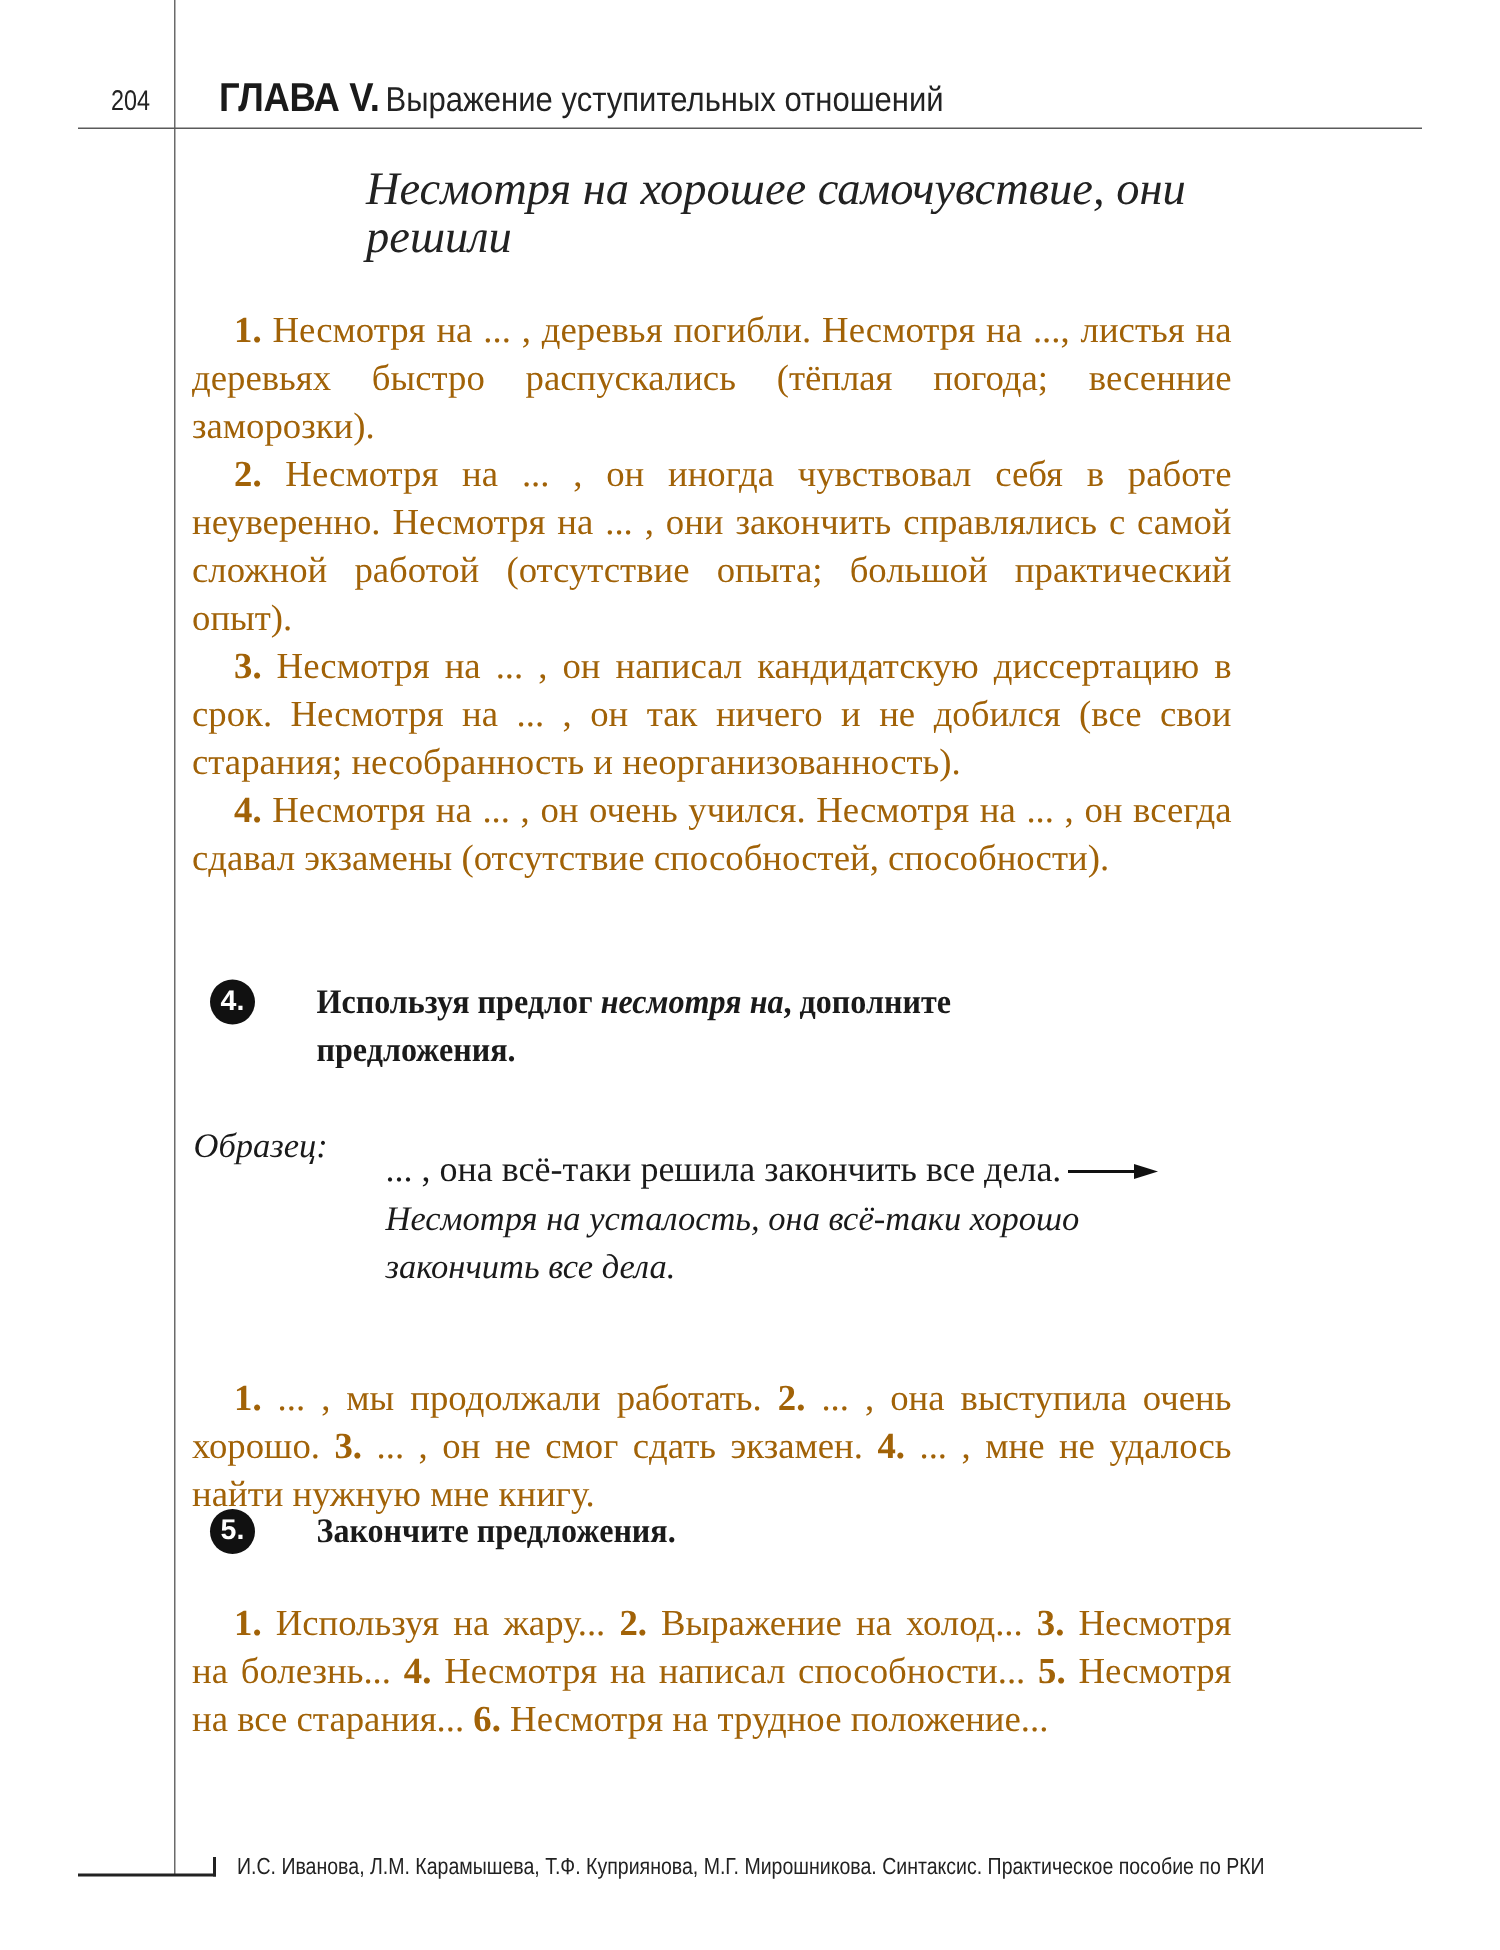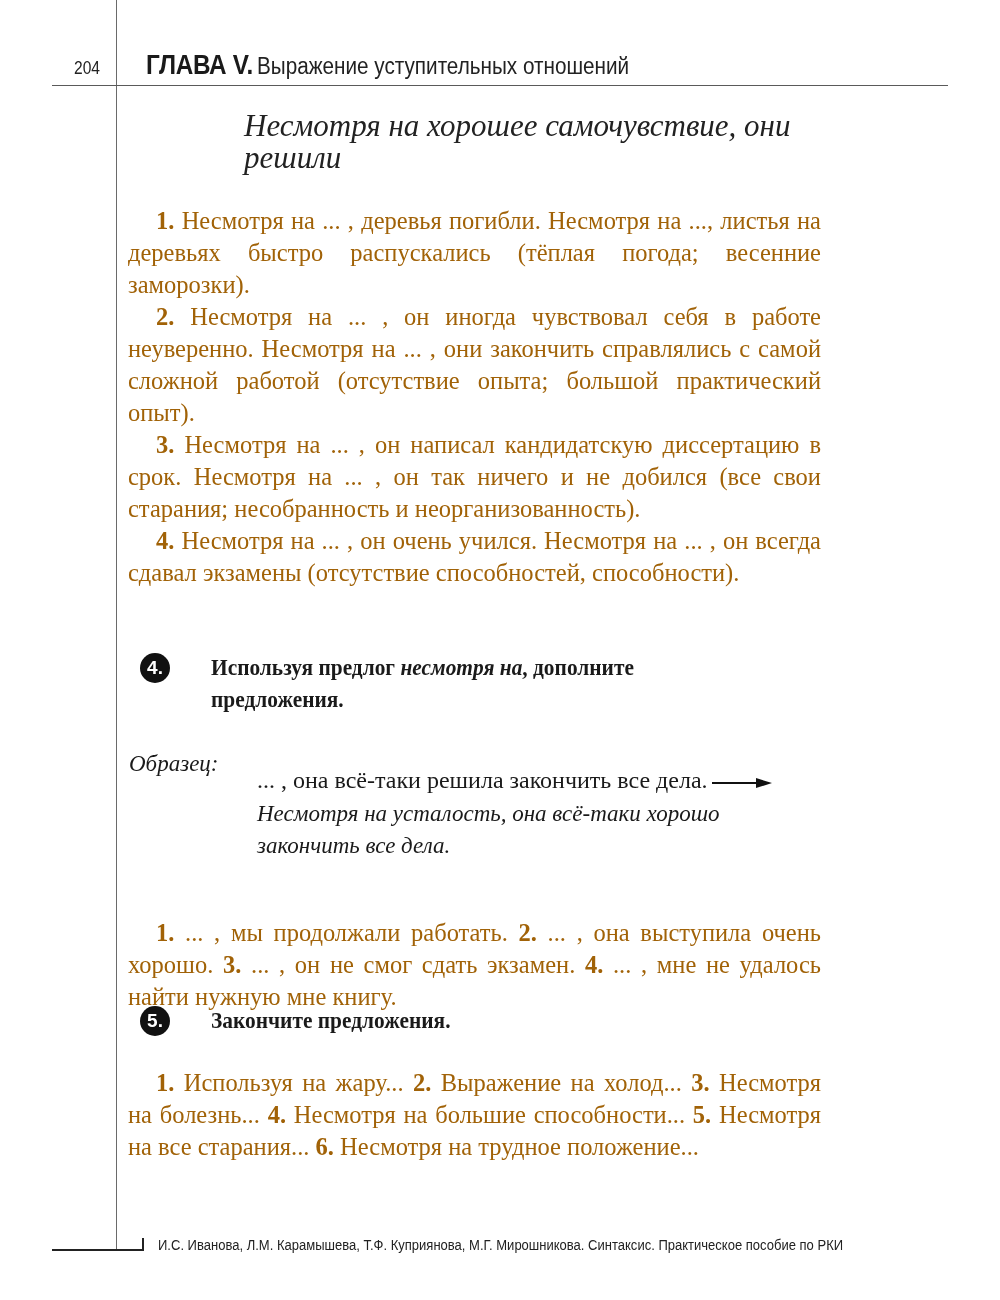--- a/index.html
+++ b/index.html
@@ -69,18 +69,18 @@
 <div class="serif block" style="top:875px;margin-top:42px;">
   <p class="para"><b>1.</b><span> ... , мы продолжали работать. </span><b>2.</b><span> ... , она выступила очень хорошо. </span><b>3.</b><span> ... , он не смог сдать экзамен. </span><b>4.</b><span> ... , мне не удалось найти нужную мне книгу.</span></p>
 </div>
 
 <div class="task" style="top:1006px;">
   <div class="badge">5.</div>
   <div class="task-title">Закончите предложения.</div>
 </div>
 
 <div class="serif block" style="top:1067px;">
-  <p class="para"><b>1.</b><span> Используя на жару... </span><b>2.</b><span> Выражение на холод... </span><b>3.</b><span> Несмотря на болезнь... </span><b>4.</b><span> Несмотря на большие способности... </span><b>5.</b><span> Несмотря на все старания... </span><b>6.</b><span> Несмотря на трудное положение...</span></p>
+  <p class="para"><b>1.</b><span> Используя на жару... </span><b>2.</b><span> Выражение на холод... </span><b>3.</b><span> Несмотря на болезнь... </span><b>4.</b><span> Несмотря на написал способности... </span><b>5.</b><span> Несмотря на все старания... </span><b>6.</b><span> Несмотря на трудное положение...</span></p>
 </div>
 
 <div class="footer-line"></div>
 <div class="footer-tick"></div>
 <div class="footer-text">И.С. Иванова, Л.М. Карамышева, Т.Ф. Куприянова, М.Г. Мирошникова. Синтаксис. Практическое пособие по РКИ</div>
 
 </body></html>

